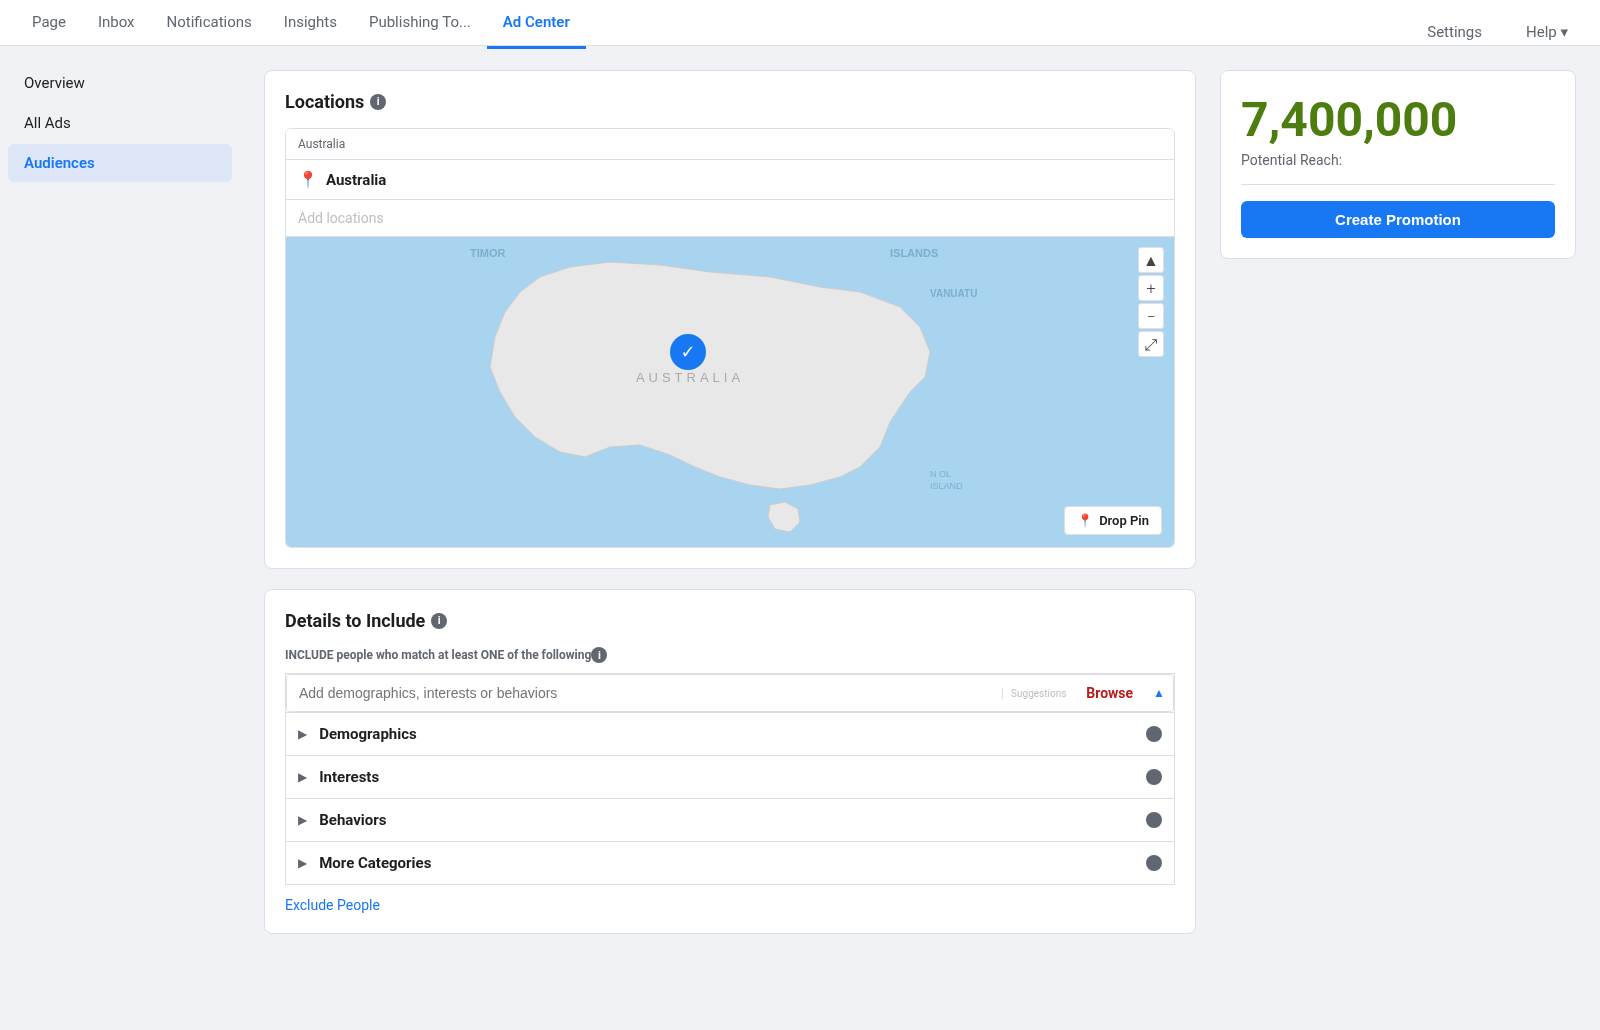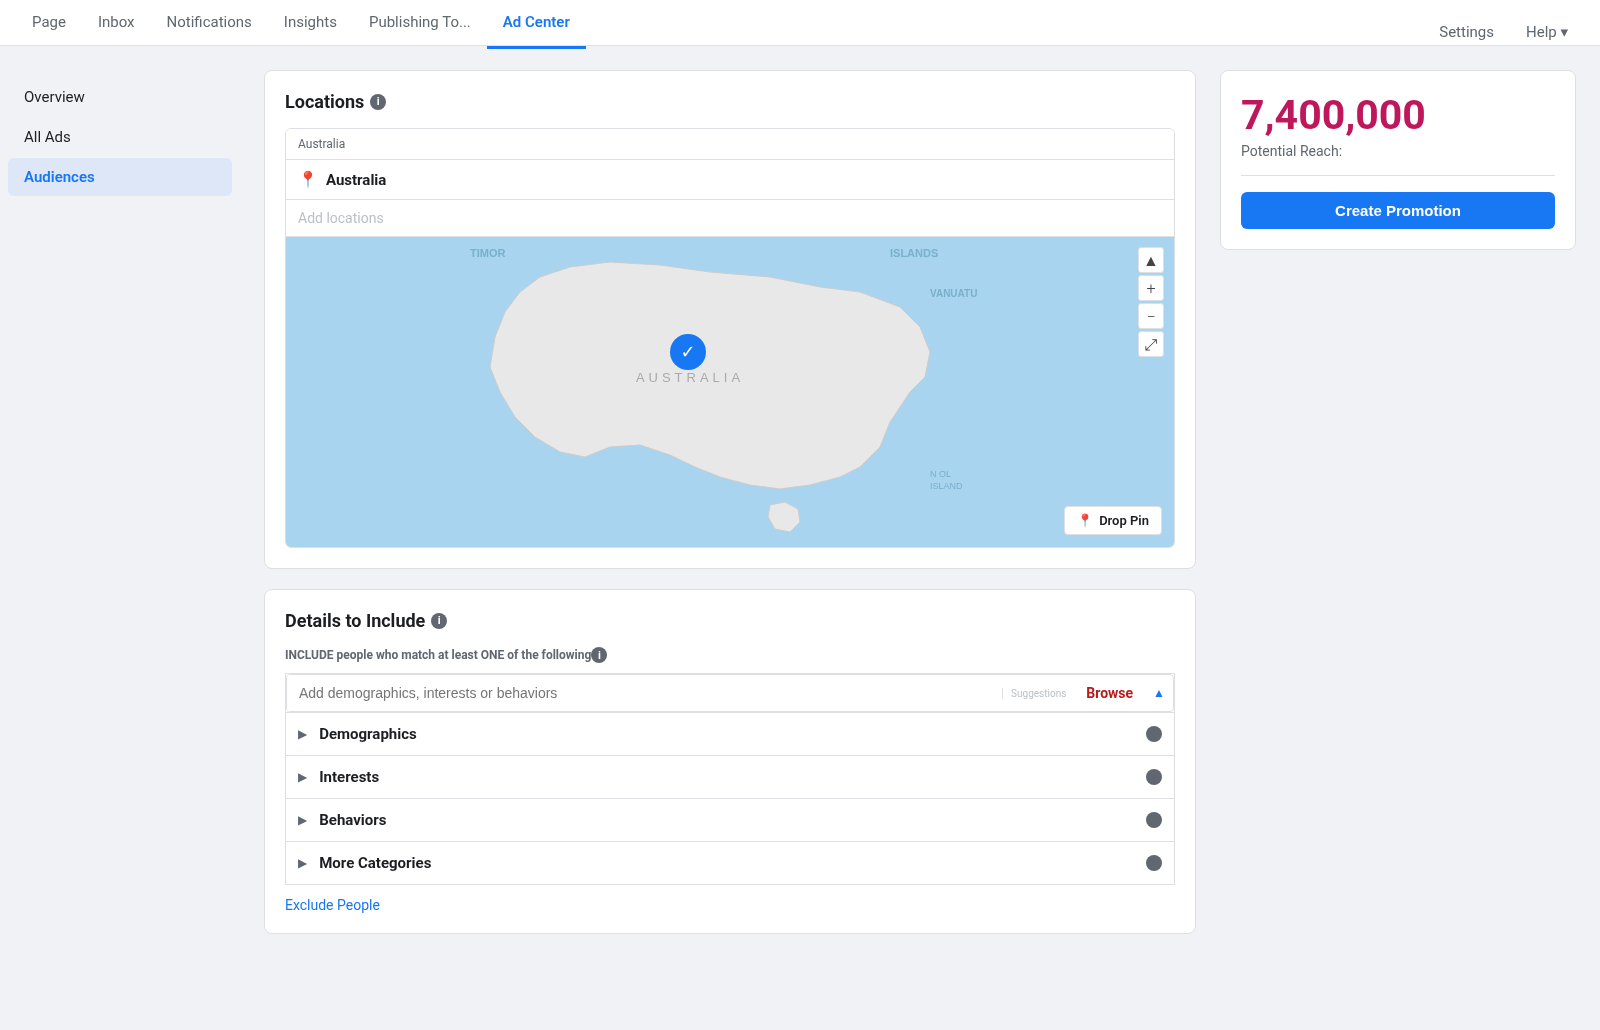--- a/index.html
+++ b/index.html
@@ -29,35 +29,35 @@
     }
     .top-nav-item.active {
       color: #1877f2;
       border-bottom: 3px solid #1877f2;
       font-weight: 600;
     }
     .top-nav-right {
       margin-left: auto;
       display: flex;
       align-items: center;
-      gap: 0;
+      gap: 12px;
       margin-top: 20px;
     }
 
     
     .layout {
       display: flex;
       min-height: calc(100vh - 46px);
     }
 
     
     .sidebar {
       width: 240px;
       background: #f0f2f5;
-      padding: 30px 0;
+      padding: 16px 0;
       flex-shrink: 0;
     }
     .sidebar-item {
       padding: 10px 16px;
       font-size: 15px;
       color: #1c1e21;
       cursor: pointer;
       border-radius: 6px;
       margin: 2px 8px;
     }
@@ -80,23 +80,23 @@
       padding: 24px 24px 24px 0;
       flex-shrink: 0;
     }
     .reach-card {
       background: #fff;
       border: 1px solid #dddfe2;
       border-radius: 8px;
       padding: 20px;
     }
     .reach-number {
-      font-size: 41px;
+      font-size: 48px;
       font-weight: 700;
-      color: #be185d;
+      color: #4d7c0f;
     }
     .reach-label {
       font-size: 14px;
       color: #606770;
       margin-top: 4px;
     }
     .reach-divider {
       border: none;
       border-top: 1px solid #dddfe2;
       margin: 16px 0;

